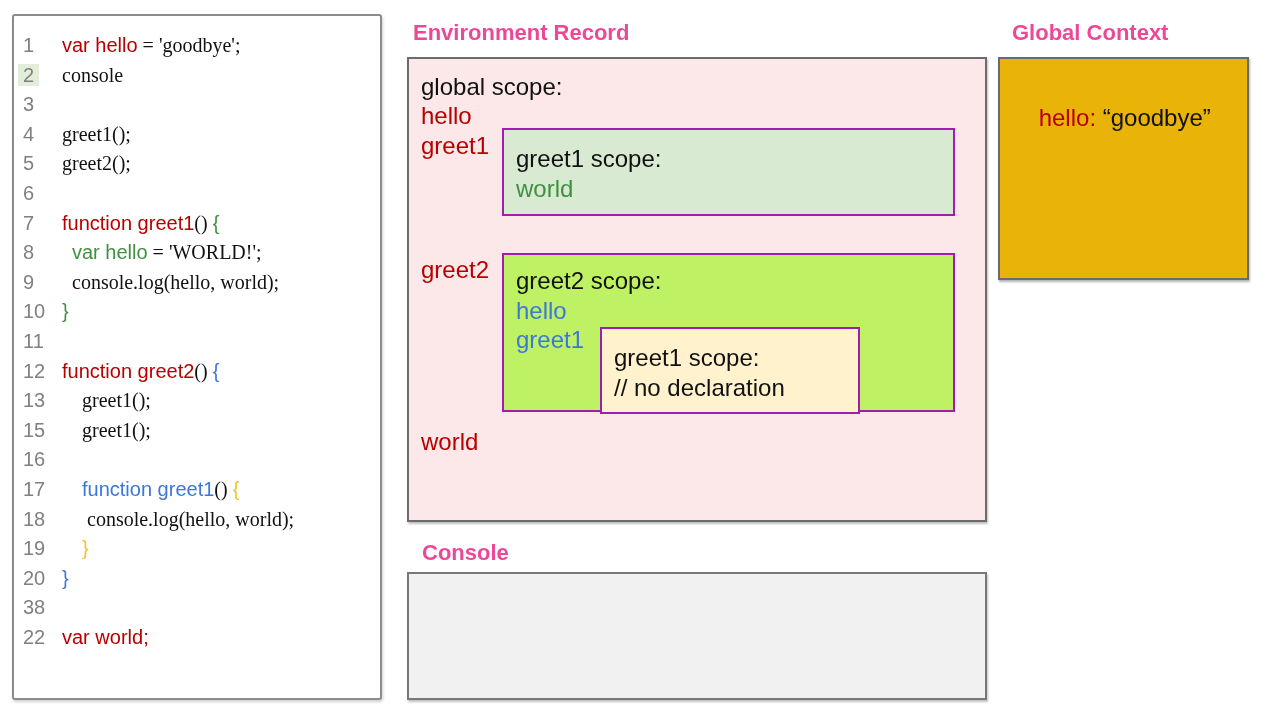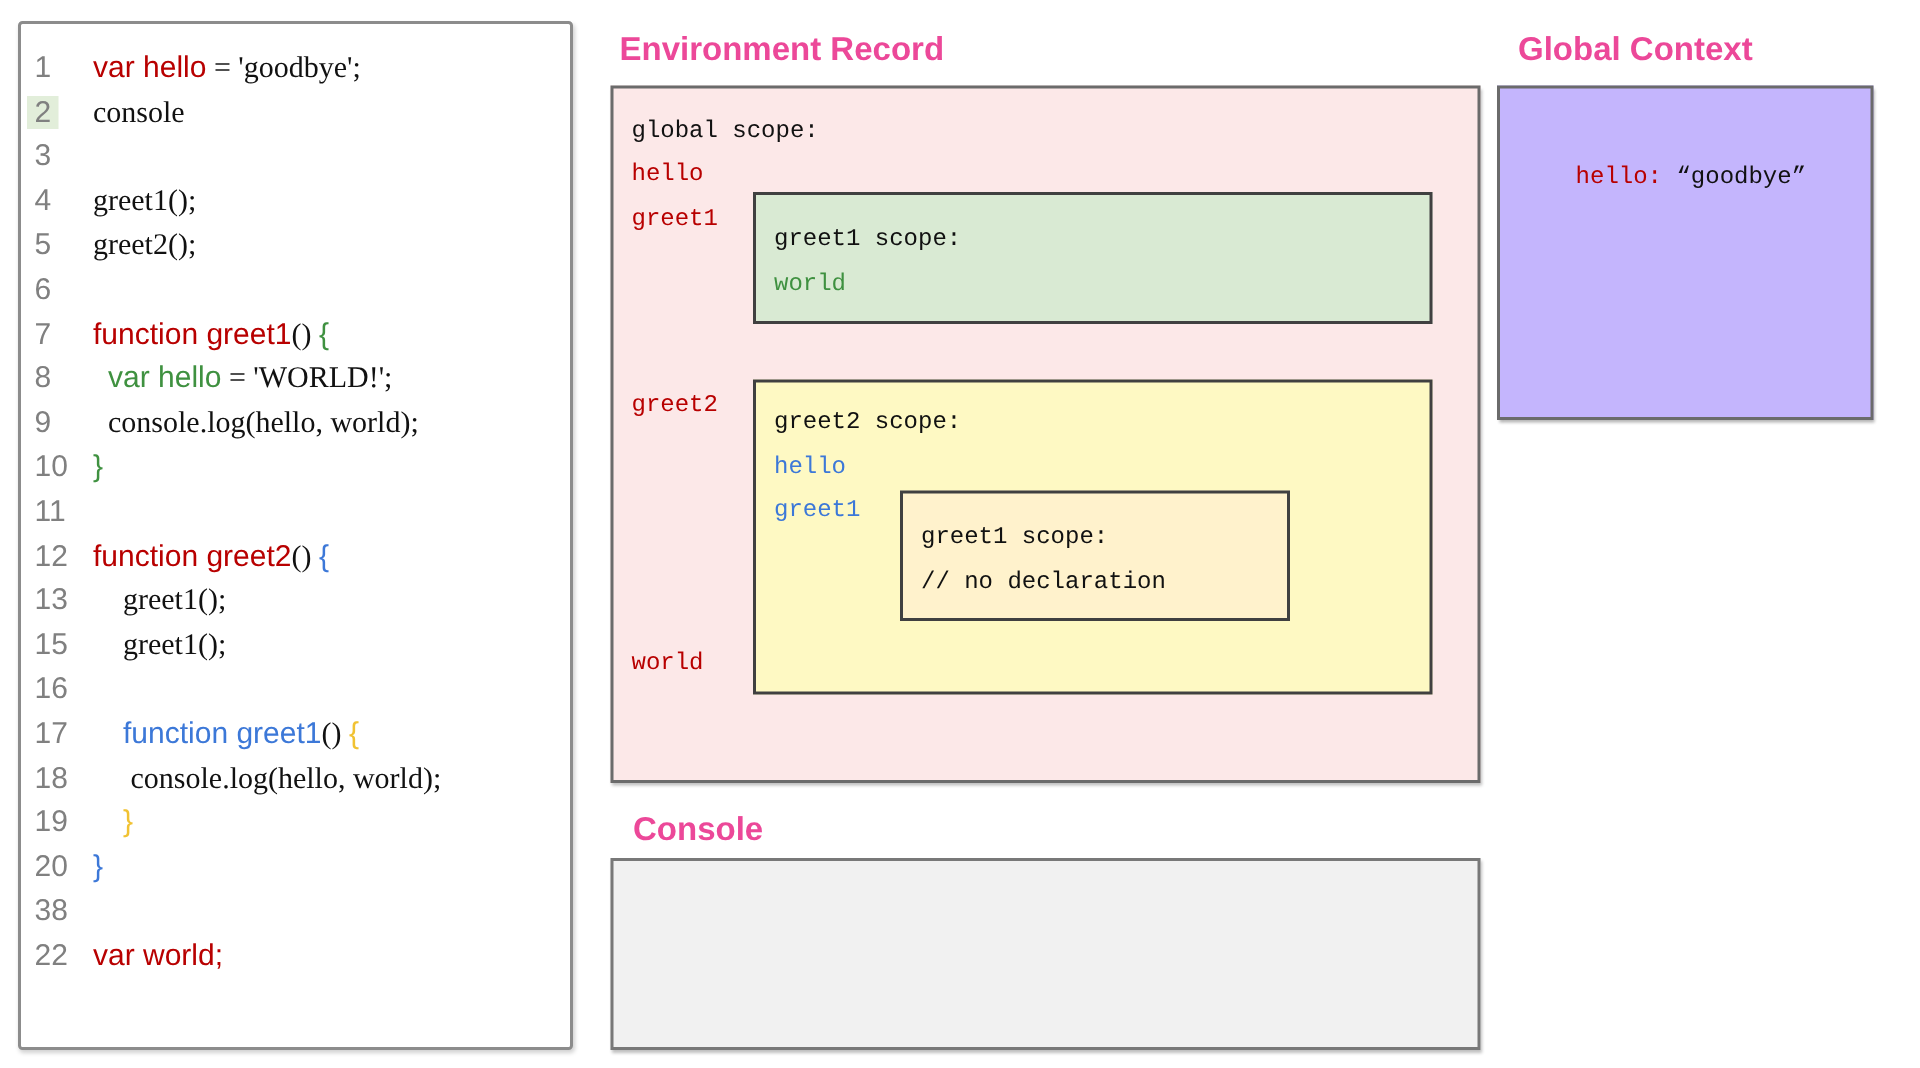--- a/index.html
+++ b/index.html
@@ -27,32 +27,32 @@
   
   .panel-title { position:absolute; font-size:22px; font-weight:bold; color:#ec4899; }
 
   
   .box { position:absolute; }
   .env-box {
     left:407px; top:57px; width:580px; height:465px;
     background:#fce8e8; border:2px solid #6b6b6b;
     box-shadow:1px 2px 2px rgba(0,0,0,.25);
   }
-  .scope-box { border:2px solid #404040; }
+  .scope-box { border:2px solid #a21caf; }
   .green-box  { left:93px;  top:69px;  width:453px; height:88px;  background:#d9ead3; }
-  .blue-box   { left:93px;  top:194px; width:453px; height:210px; background:#fef9c3; }
+  .blue-box   { left:93px;  top:194px; width:453px; height:159px; background:#bef264; }
   .yellow-box { left:96px;  top:72px;  width:260px; height:87px;  background:#fff2cc; }
 
-  .env-text { position:absolute; font-size:16px; line-height:30px; white-space:pre;font-family:Liberation Mono, monospace; }
+  .env-text { position:absolute; font-size:24px; line-height:30px; white-space:pre; }
   .t-black { color:#111; } .t-red { color:#b80000; }
   .t-green { color:#3f9140; } .t-blue { color:#3c78d8; }
 
   .global-box {
     left:998px; top:57px; width:251px; height:223px;
-    background:#c4b5fd; border:2px solid #6b6b6b;
+    background:#eab308; border:2px solid #6b6b6b;
     box-shadow:1px 2px 2px rgba(0,0,0,.3);
   }
   .console-box {
     left:407px; top:572px; width:580px; height:128px;
     background:#f1f1f1; border:2px solid #787878;
     box-shadow:1px 2px 2px rgba(0,0,0,.25);
   }
 </style>
 </head>
 <body>

